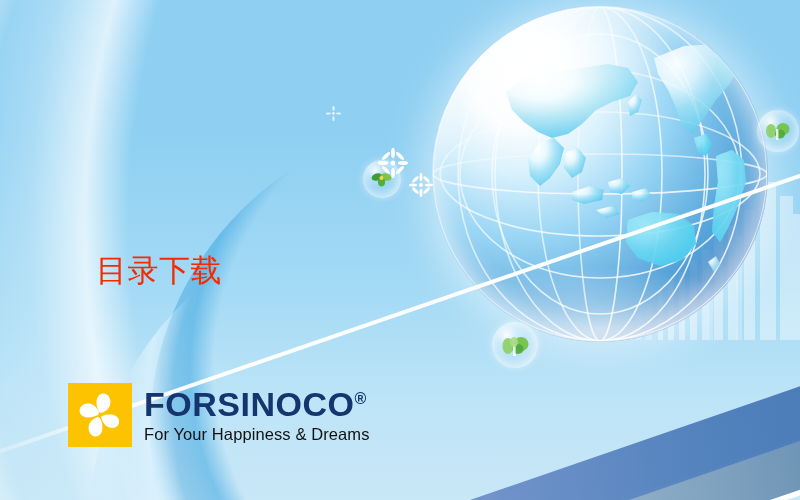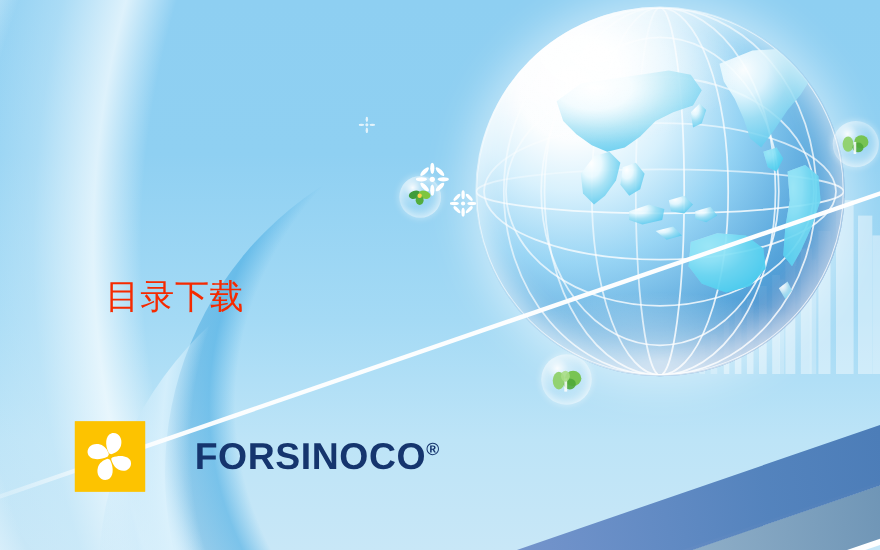--- a/index.html
+++ b/index.html
@@ -264,21 +264,20 @@
   #headline-line1 { display: block; }
   #headline-line2 { display: block; padding-left: 12px; }
 
   
   #logo {
     position: absolute;
     left: 68px;
     top: 383px;
     display: flex;
     align-items: center;
-    gap: 33px;
   }
   #logo-mark {
     width: 64px;
     height: 64px;
     background: #fdc300;
     display: block;
     flex: 0 0 auto;
   }
   #logo-text {
     margin-left: 12px;
@@ -520,16 +519,17 @@
         <path d="M31 29 C27 21 28 13 33 11 C39 9 44 15 42 22 C41 26 37 29 33 30 Z"></path>
         <path d="M30 32 C22 36 14 35 12 30 C10 24 16 19 23 21 C27 22 30 26 31 30 Z"></path>
         <path d="M34 33 C42 30 50 32 51 37 C52 43 46 47 40 44 C36 42 34 38 33 34 Z"></path>
         <path d="M32 35 C36 43 35 51 30 53 C24 55 19 49 21 42 C22 38 26 35 30 34 Z"></path>
       </g>
     </svg>
     <div id="logo-text">
       <div id="logo-wordmark">
         <span>FORSINOCO</span><span class="reg">®</span>
       </div>
+      <div id="logo-tagline">For Your Happiness &amp; Dreams</div>
     </div>
   </div>
 
 </div>
 
 </body></html>

